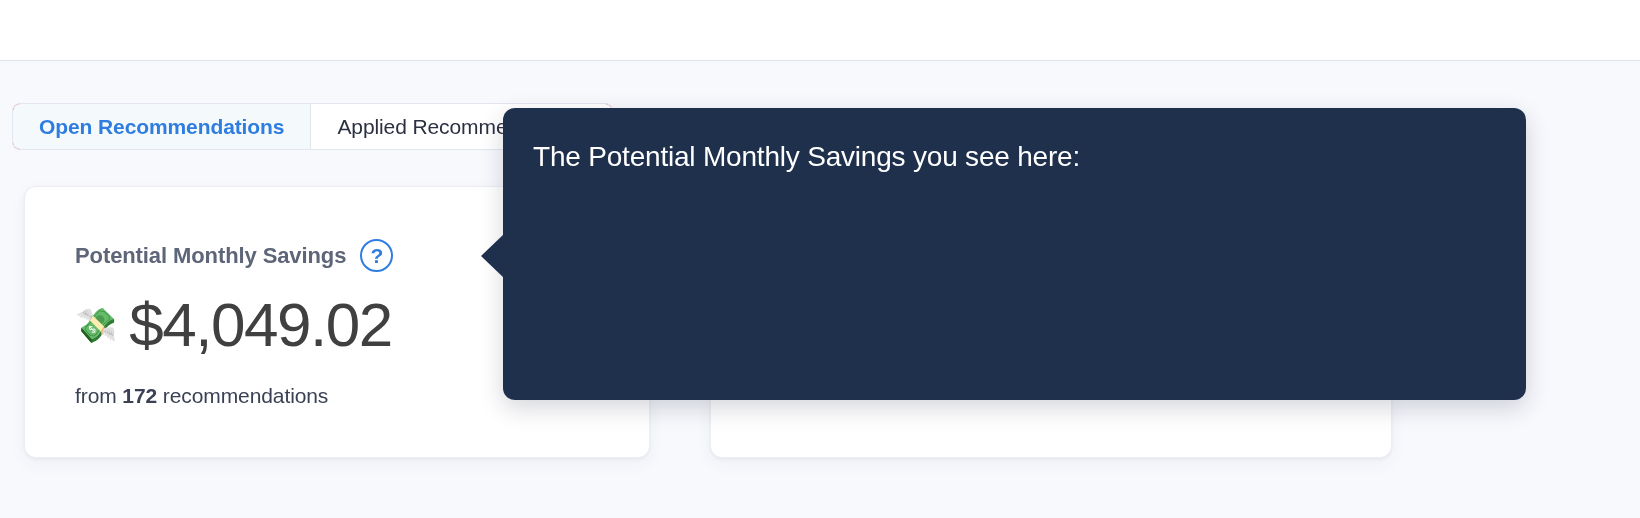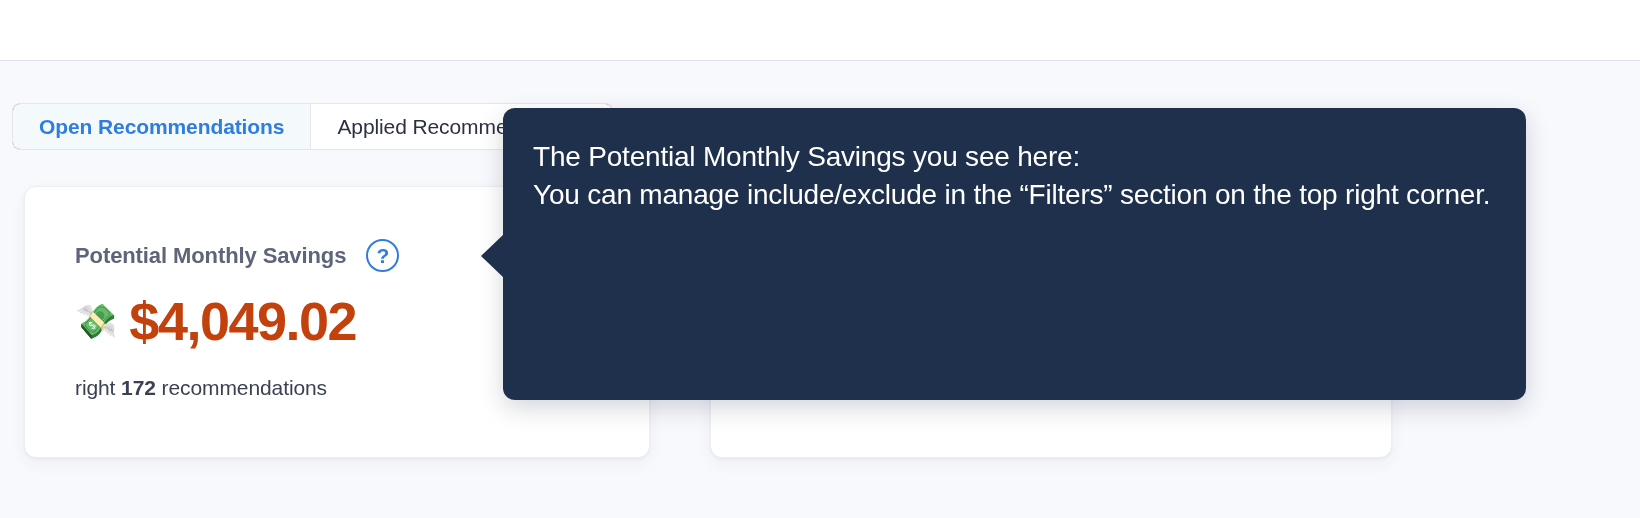--- a/index.html
+++ b/index.html
@@ -77,21 +77,21 @@
     height: 272px;
   }
   .card-savings { left: 0; width: 626px; }
   .card-second  { left: 686px; width: 682px; }
 
   .card-inner { padding: 52px 0 0 50px; }
 
   .card-title-row {
     display: flex;
     align-items: center;
-    gap: 20px;
+    gap: 14px;
   }
   .card-title {
     font-size: 22px;
     font-weight: bold;
     color: #5e6579;
     letter-spacing: -0.1px;
   }
   .help-icon {
     width: 33px;
     height: 33px;
@@ -112,23 +112,23 @@
     display: flex;
     align-items: center;
     gap: 12px;
     margin-top: 22px;
   }
   .money-emoji {
     font-size: 34px;
     line-height: 1;
   }
   .amount {
-    font-size: 54px;
-    font-weight: bold;
-    color: #c2410c;
+    font-size: 62px;
+    font-weight: normal;
+    color: #404040;
     letter-spacing: -1.5px;
     line-height: 1;
   }
 
   .sub-line {
     margin-top: 28px;
     font-size: 21px;
     color: #3b4154;
     letter-spacing: -0.1px;
   }
@@ -191,32 +191,31 @@
     <div class="card-inner">
       <div class="card-title-row">
         <span class="card-title">Potential Monthly Savings</span>
         <span class="help-icon">?</span>
       </div>
       <div class="amount-row">
         <span class="money-emoji">💸</span>
         <span class="amount">$4,049.02</span>
       </div>
       <div class="sub-line">
-        <span>right</span>
+        <span>from</span>
         <b>172</b>
         <span>recommendations</span>
       </div>
     </div>
   </div>
 
   <div class="card card-second">
     <div class="card-second-text"></div>
   </div>
 
 </div>
 
 <div class="tooltip">
   <div class="tooltip-arrow"></div>
   <div class="tooltip-text">
     <div>The Potential Monthly Savings you see here:</div>
-    <div>You can manage include/exclude in the “Filters” section on the top right corner.</div>
   </div>
 </div>
 
 </body></html>

